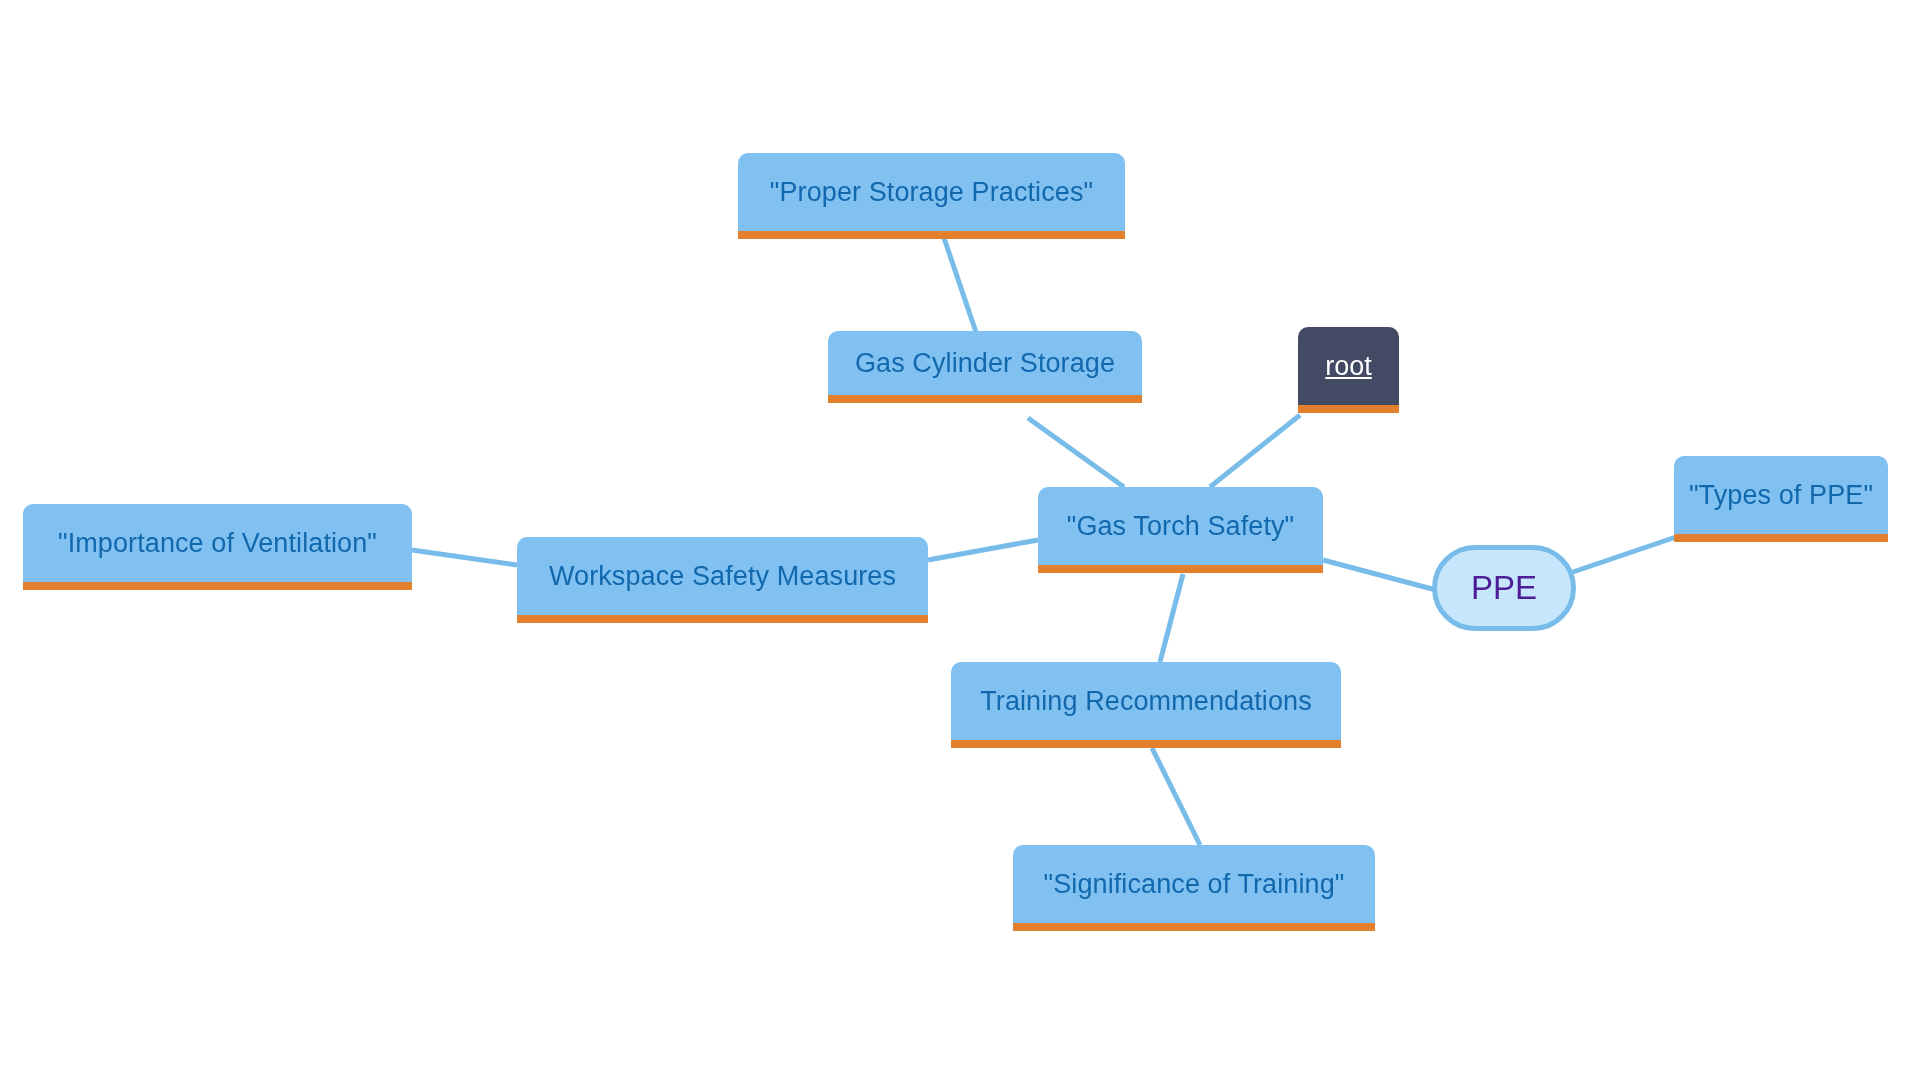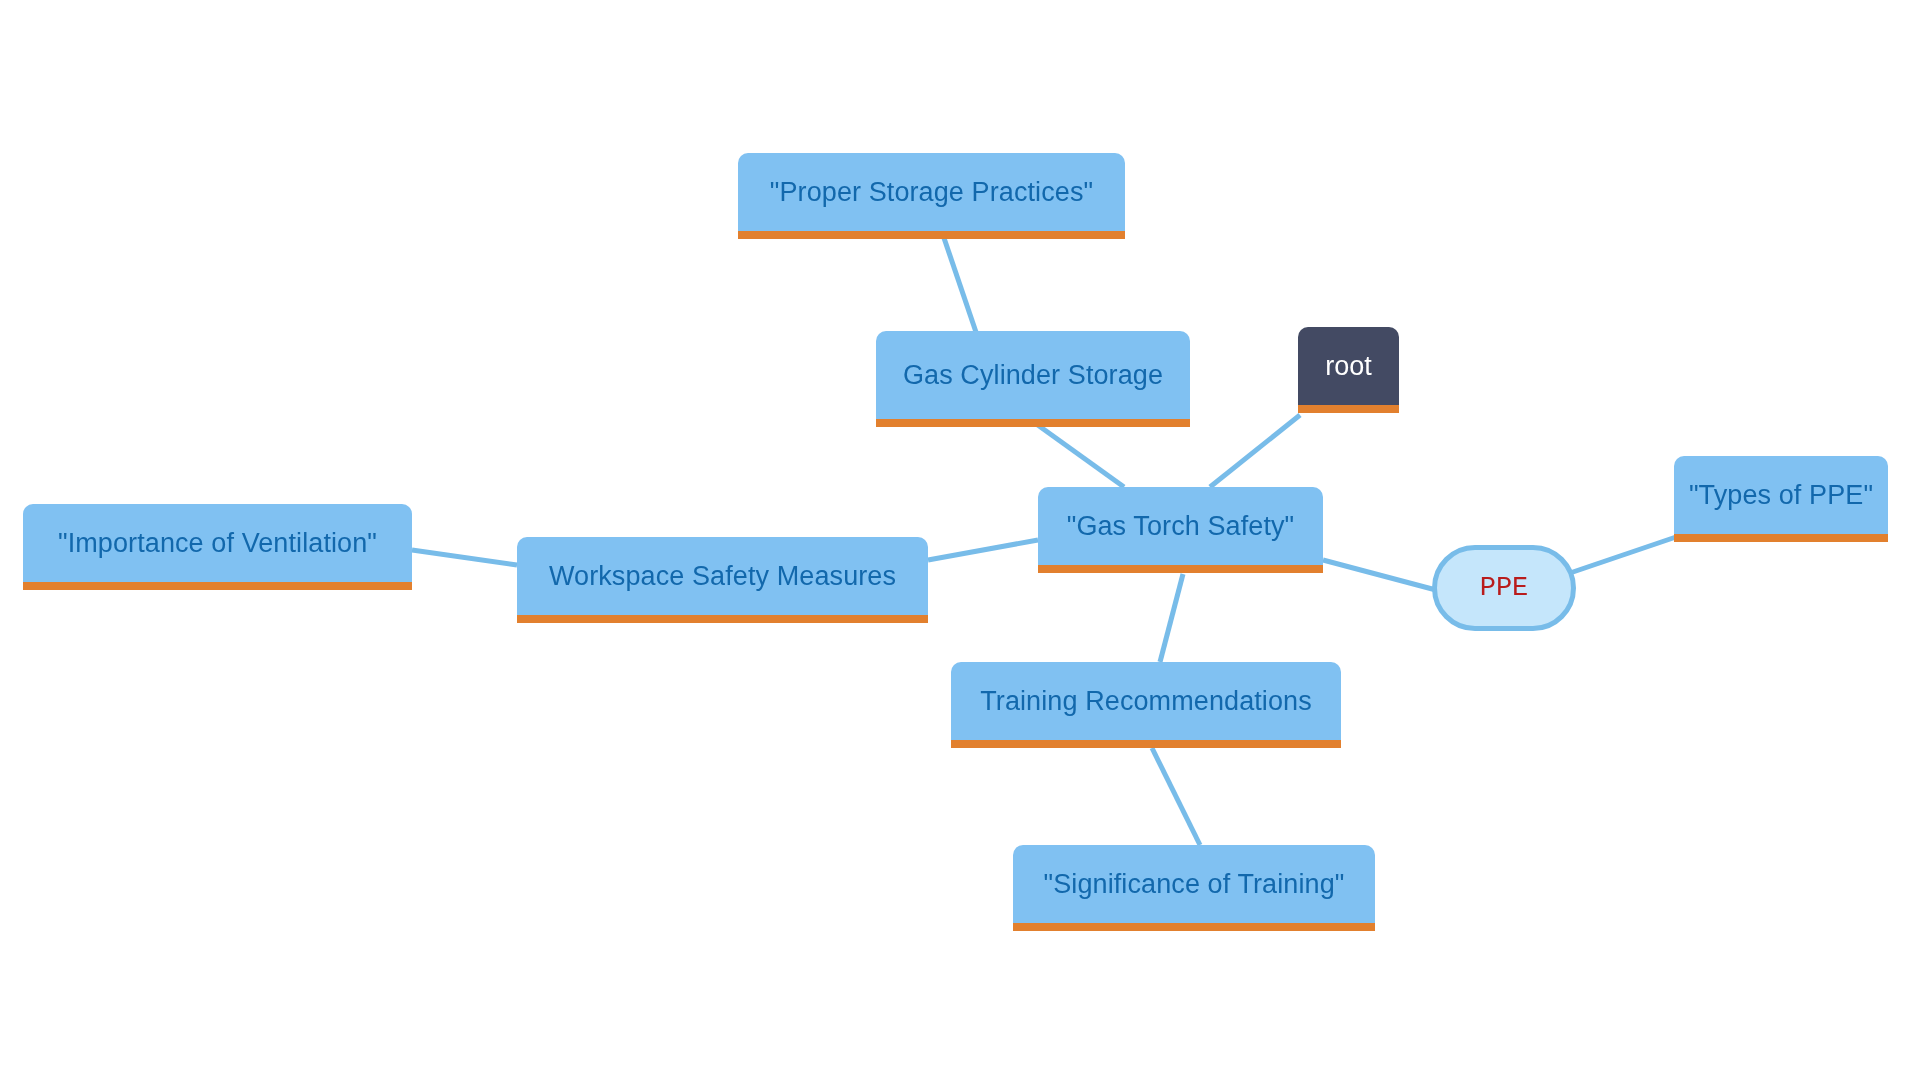--- a/index.html
+++ b/index.html
@@ -49,23 +49,22 @@
     color: #ffffff;
     border-radius: 10px 10px 0 0;
     border-bottom: 8px solid #e2802e;
     font-size: 27px;
   }
   
   .node-circle {
     background: #c5e6fb;
     border: 5px solid #78bce9;
     border-radius: 48px;
-    color: #b91c1c;
-    font-size: 27px;
-    font-family: Liberation Mono, monospace;
+    color: #4c1d95;
+    font-size: 33px;
   }
 </style>
 </head>
 <body>
 
 <div id="canvas">
 
   <svg id="edge-layer" viewBox="0 0 1920 1080">
       <line x1="1300" y1="415" x2="1210" y2="487" stroke="#78bce9" stroke-width="5" stroke-linecap="butt"></line>
       <line x1="1124" y1="487" x2="1028" y2="418" stroke="#78bce9" stroke-width="5" stroke-linecap="butt"></line>
@@ -75,24 +74,24 @@
       <line x1="1183" y1="574" x2="1160" y2="662" stroke="#78bce9" stroke-width="5" stroke-linecap="butt"></line>
       <line x1="1152" y1="748" x2="1200" y2="845" stroke="#78bce9" stroke-width="5" stroke-linecap="butt"></line>
       <line x1="1323" y1="560" x2="1436" y2="590" stroke="#78bce9" stroke-width="5" stroke-linecap="butt"></line>
       <line x1="1570" y1="573" x2="1676" y2="537" stroke="#78bce9" stroke-width="5" stroke-linecap="butt"></line>
     </svg>
 
   <div id="node-layer">
       <div class="node node-box" style="left: 738px; top: 153px; width: 387px; height: 86px;">
         <span>"Proper Storage Practices"</span>
       </div>
-      <div class="node node-box" style="left: 828px; top: 331px; width: 314px; height: 96px; margin-left: 48px;">
+      <div class="node node-box" style="left: 828px; top: 331px; width: 314px; height: 72px;">
         <span>Gas Cylinder Storage</span>
       </div>
-      <div class="node node-root" style="left: 1298px; top: 327px; width: 101px; height: 86px;">
+      <div class="node node-root" style="left: 1298px; top: 327px; width: 101px; height: 86px; text-decoration: underline;">
         <span>root</span>
       </div>
       <div class="node node-box" style="left: 1038px; top: 487px; width: 285px; height: 86px;">
         <span>"Gas Torch Safety"</span>
       </div>
       <div class="node node-box" style="left: 1674px; top: 456px; width: 214px; height: 86px;">
         <span>"Types of PPE"</span>
       </div>
       <div class="node node-circle" style="left: 1432px; top: 545px; width: 144px; height: 86px;">
         <span>PPE</span>

